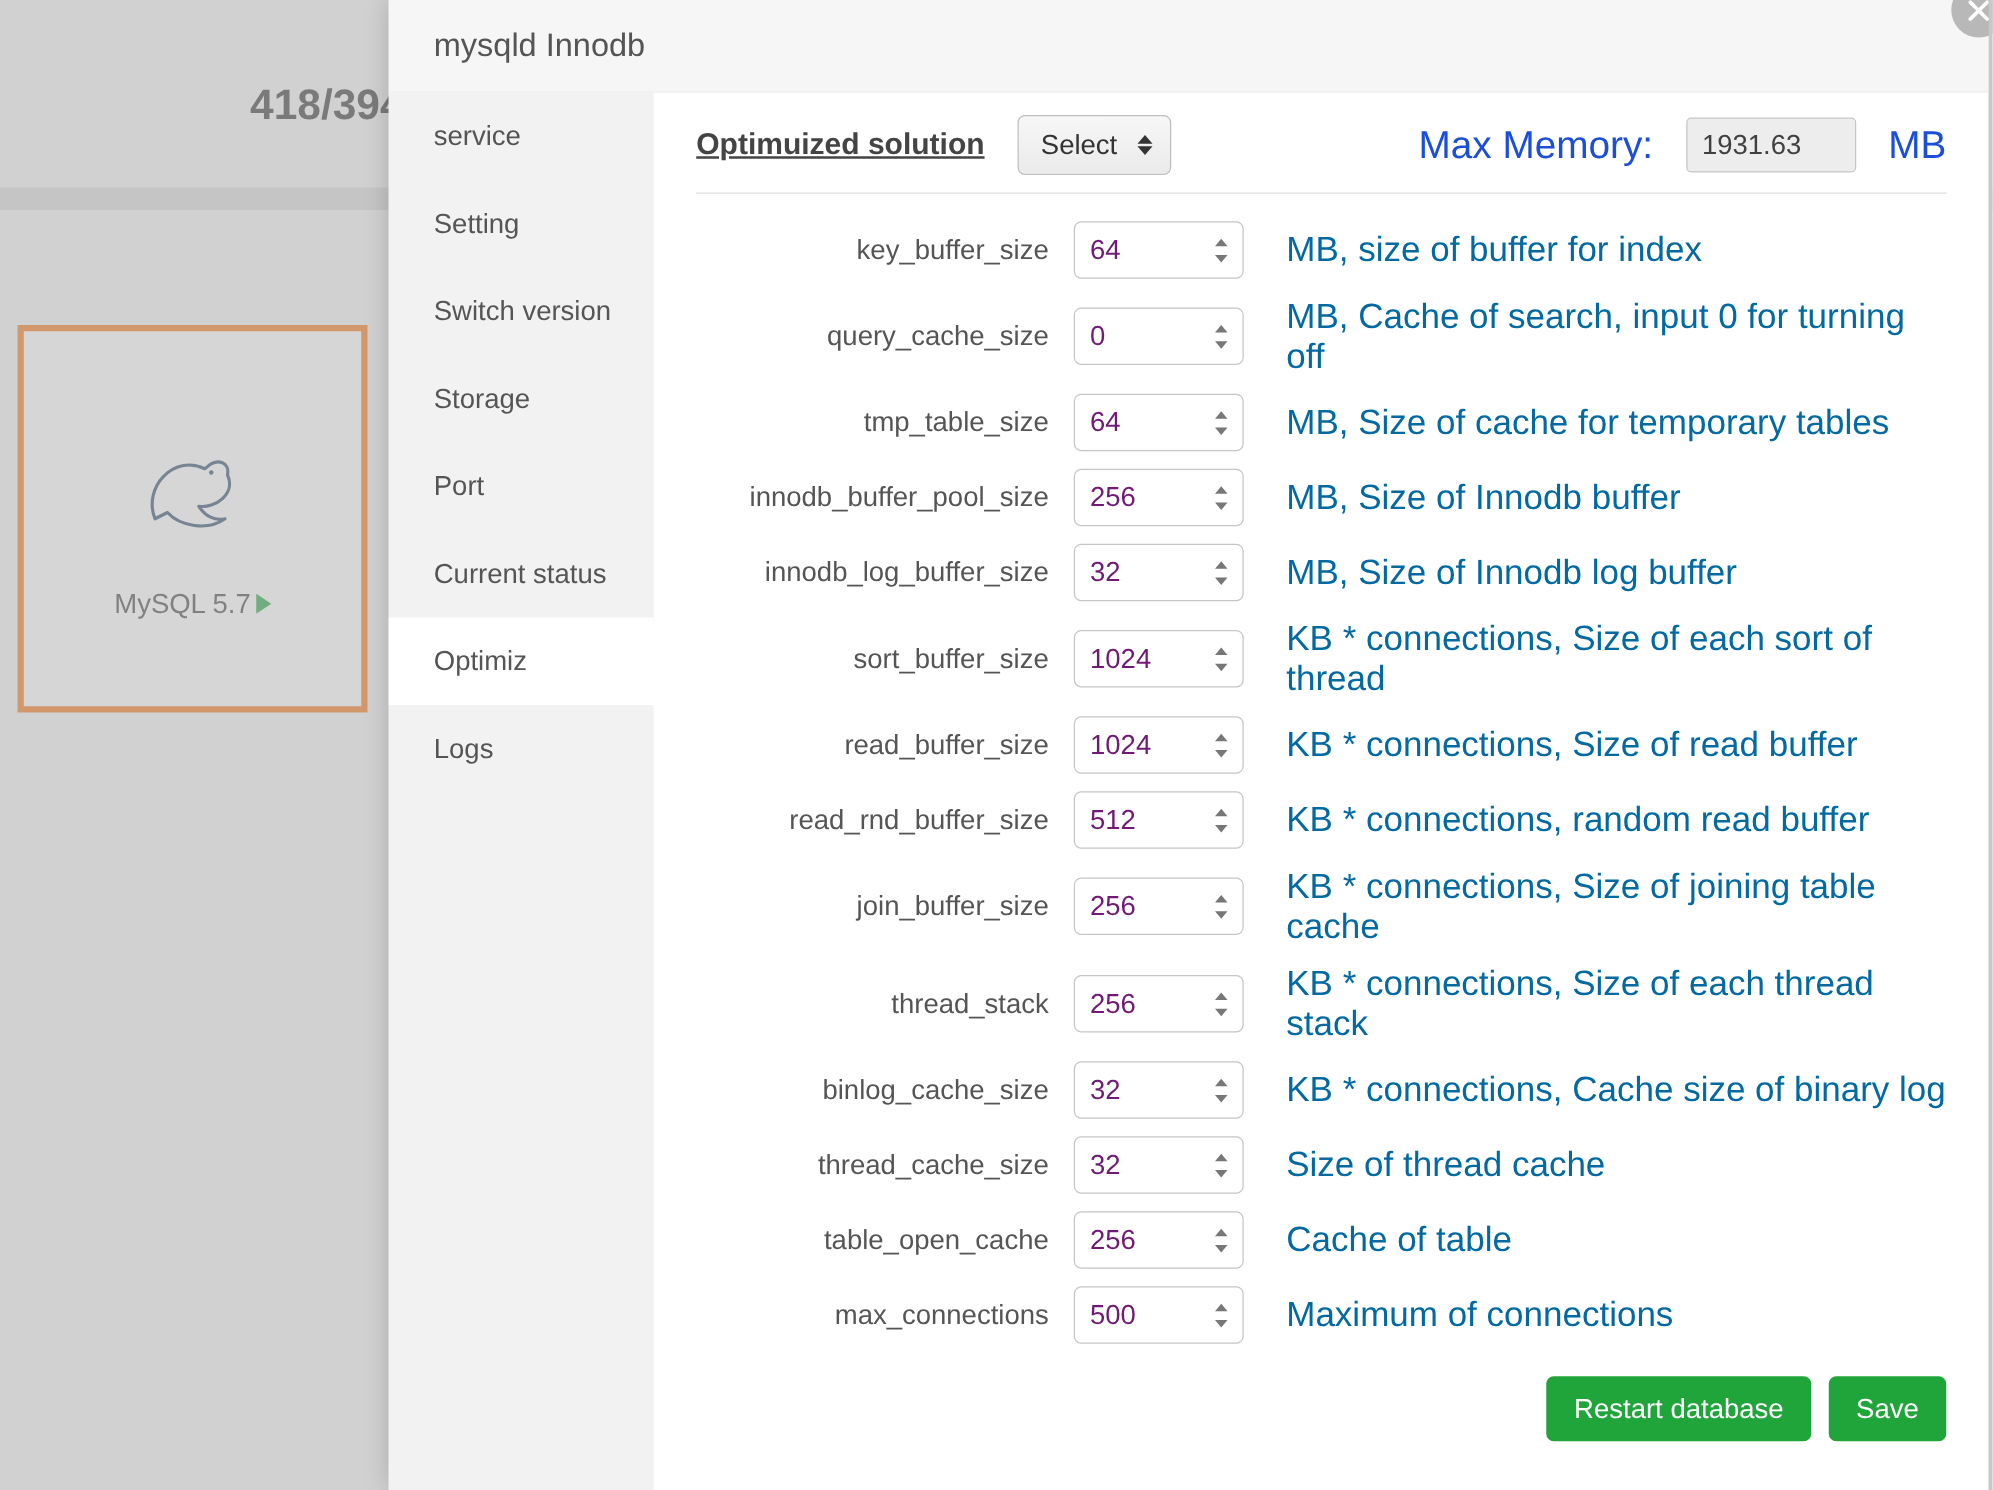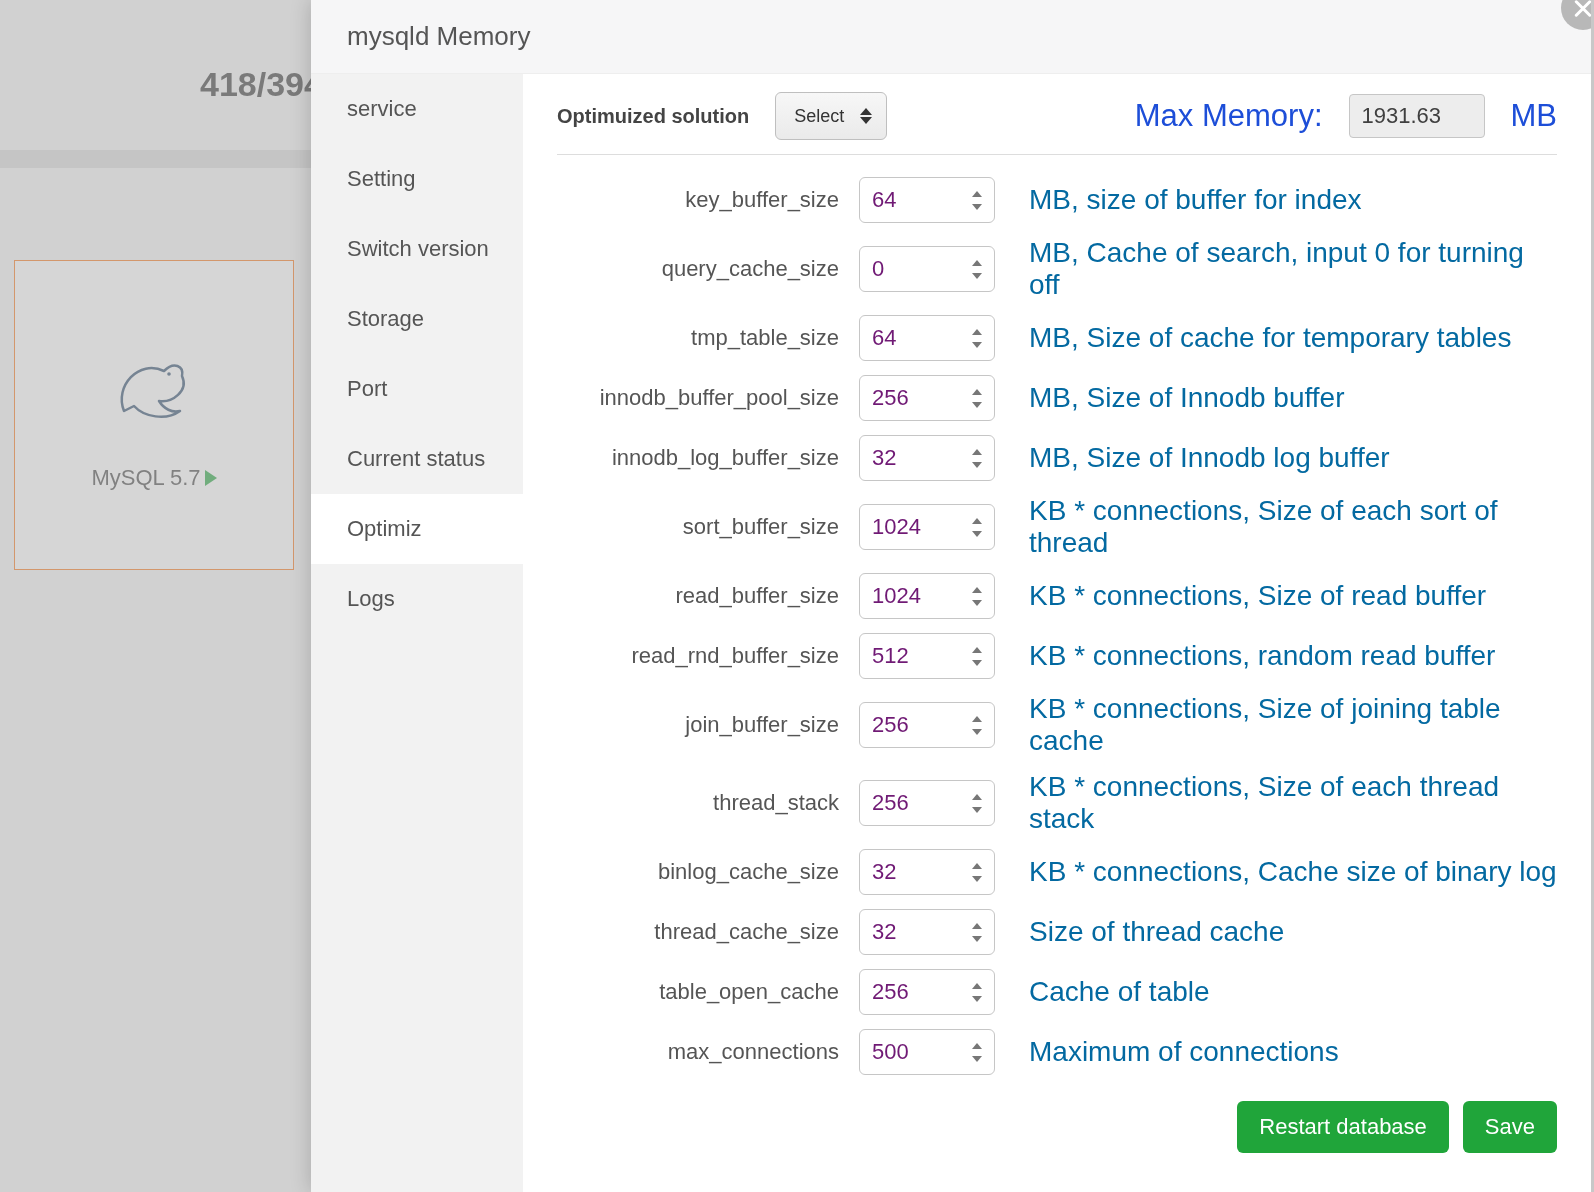--- a/index.html
+++ b/index.html
@@ -4,43 +4,43 @@
 <style>
   * { box-sizing: border-box; margin: 0; padding: 0; }
   html, body { width: 1594px; height: 1192px; font-family: -apple-system, "Helvetica Neue", Arial, sans-serif; color:#444; }
   body { position: relative; overflow: hidden; }
 
   
   .bg-page { position:absolute; inset:0; background:#f4f4f4; }
   .bg-overlay { position:absolute; inset:0; background:rgba(180,180,180,0.55); z-index:5; pointer-events:none; }
   .bg-counter { position:absolute; left:200px; top:65px; font-size:34px; font-weight:600; color:#333; }
   .bg-strip { position:absolute; left:0; top:150px; right:0; height:18px; background:#d9d9d9; }
-  .bg-card { position:absolute; left:14px; top:260px; width:280px; height:310px; background:#fff; border:1px solid #f97316; text-align:center; }
+  .bg-card { position:absolute; left:14px; top:260px; width:280px; height:310px; background:#fff; border:5px solid #f97316; text-align:center; }
   .bg-card svg { margin-top:90px; }
   .bg-card .caption { margin-top:40px; font-size:22px; color:#444; display:flex; align-items:center; justify-content:center; gap:4px;}
   .bg-play { width:0; height:0; border-left:12px solid #20a53a; border-top:8px solid transparent; border-bottom:8px solid transparent; display:inline-block; }
 
   
   .modal { position:absolute; left:311px; top:0; width:1280px; height:1192px; background:#fff; z-index:10; box-shadow:0 0 20px rgba(0,0,0,.2); display:flex; flex-direction:column; }
   .modal-title-bar { height:74px; background:#f6f6f7; border-bottom:1px solid #eee; display:flex; align-items:center; padding-left:36px; font-size:26px; color:#555; }
   .modal-body { flex:1; display:flex; min-height:0; }
 
   
   .sidebar { width:212px; background:#f2f2f2; display:flex; flex-direction:column; }
   .side-item { padding:22px 0 22px 36px; font-size:22px; color:#555; cursor:pointer; }
   .side-item.active { background:#fff; }
 
   
   .pane { flex:1; padding:18px 34px 0 34px; display:flex; flex-direction:column; }
   .topbar { display:flex; align-items:center; gap:26px; padding-bottom:14px; border-bottom:1px solid #ddd; }
-  .topbar .lbl { font-size:20px; font-weight:600; color:#444; }
+  .topbar .lbl { font-size:24px; font-weight:600; color:#444;text-decoration:underline; }
   .spacer { flex:1; }
   .maxmem-lbl { font-size:31px; color:#1d4ed8; }
 
-  .sel { position:relative; display:inline-flex; align-items:center; height:48px; padding:0 42px 0 18px; background:linear-gradient(#f7f7f7,#eaeaea); border:1px solid #bfbfbf; border-radius:6px; font-size:18px; color:#333; cursor:pointer; }
+  .sel { position:relative; display:inline-flex; align-items:center; height:48px; padding:0 42px 0 18px; background:linear-gradient(#f7f7f7,#eaeaea); border:1px solid #bfbfbf; border-radius:6px; font-size:22px; color:#333; cursor:pointer; }
   .sel .arrows { position:absolute; right:14px; width:12px; display:flex; flex-direction:column; gap:2px;}
   .sel .au { width:0;height:0;border-left:6px solid transparent;border-right:6px solid transparent;border-bottom:7px solid #333;}
   .sel .ad { width:0;height:0;border-left:6px solid transparent;border-right:6px solid transparent;border-top:7px solid #333;}
 
   .num-in { width:136px; height:44px; border:1px solid #c6c6c6; border-radius:4px; background:#fafafa; font-size:22px; padding:0 12px; color:#404040; }
   .num-in[readonly]{ background:#ededed; }
 
   .rows { margin-top:22px; display:grid; grid-template-columns:282px 150px 1fr; column-gap:20px; row-gap:14px; align-items:center; }
   .rlabel { text-align:right; font-size:22px; color:#555; }
   .rdesc { font-size:28px; color:#0369a1; }
@@ -77,21 +77,21 @@
       <span>MySQL 5.7</span>
       <span class="bg-play"></span>
     </div>
   </div>
 </div>
 <div class="bg-overlay"></div>
 
 <div class="modal">
   <div class="close-x"></div>
   <div class="modal-title-bar">
-    <span>mysqld Memory</span>
+    <span>mysqld Innodb</span>
   </div>
   <div class="modal-body">
     <div class="sidebar" id="sidebar">
         <div class="side-item">service</div>
         <div class="side-item">Setting</div>
         <div class="side-item">Switch version</div>
         <div class="side-item">Storage</div>
         <div class="side-item">Port</div>
         <div class="side-item">Current status</div>
         <div class="side-item active">Optimiz</div>

